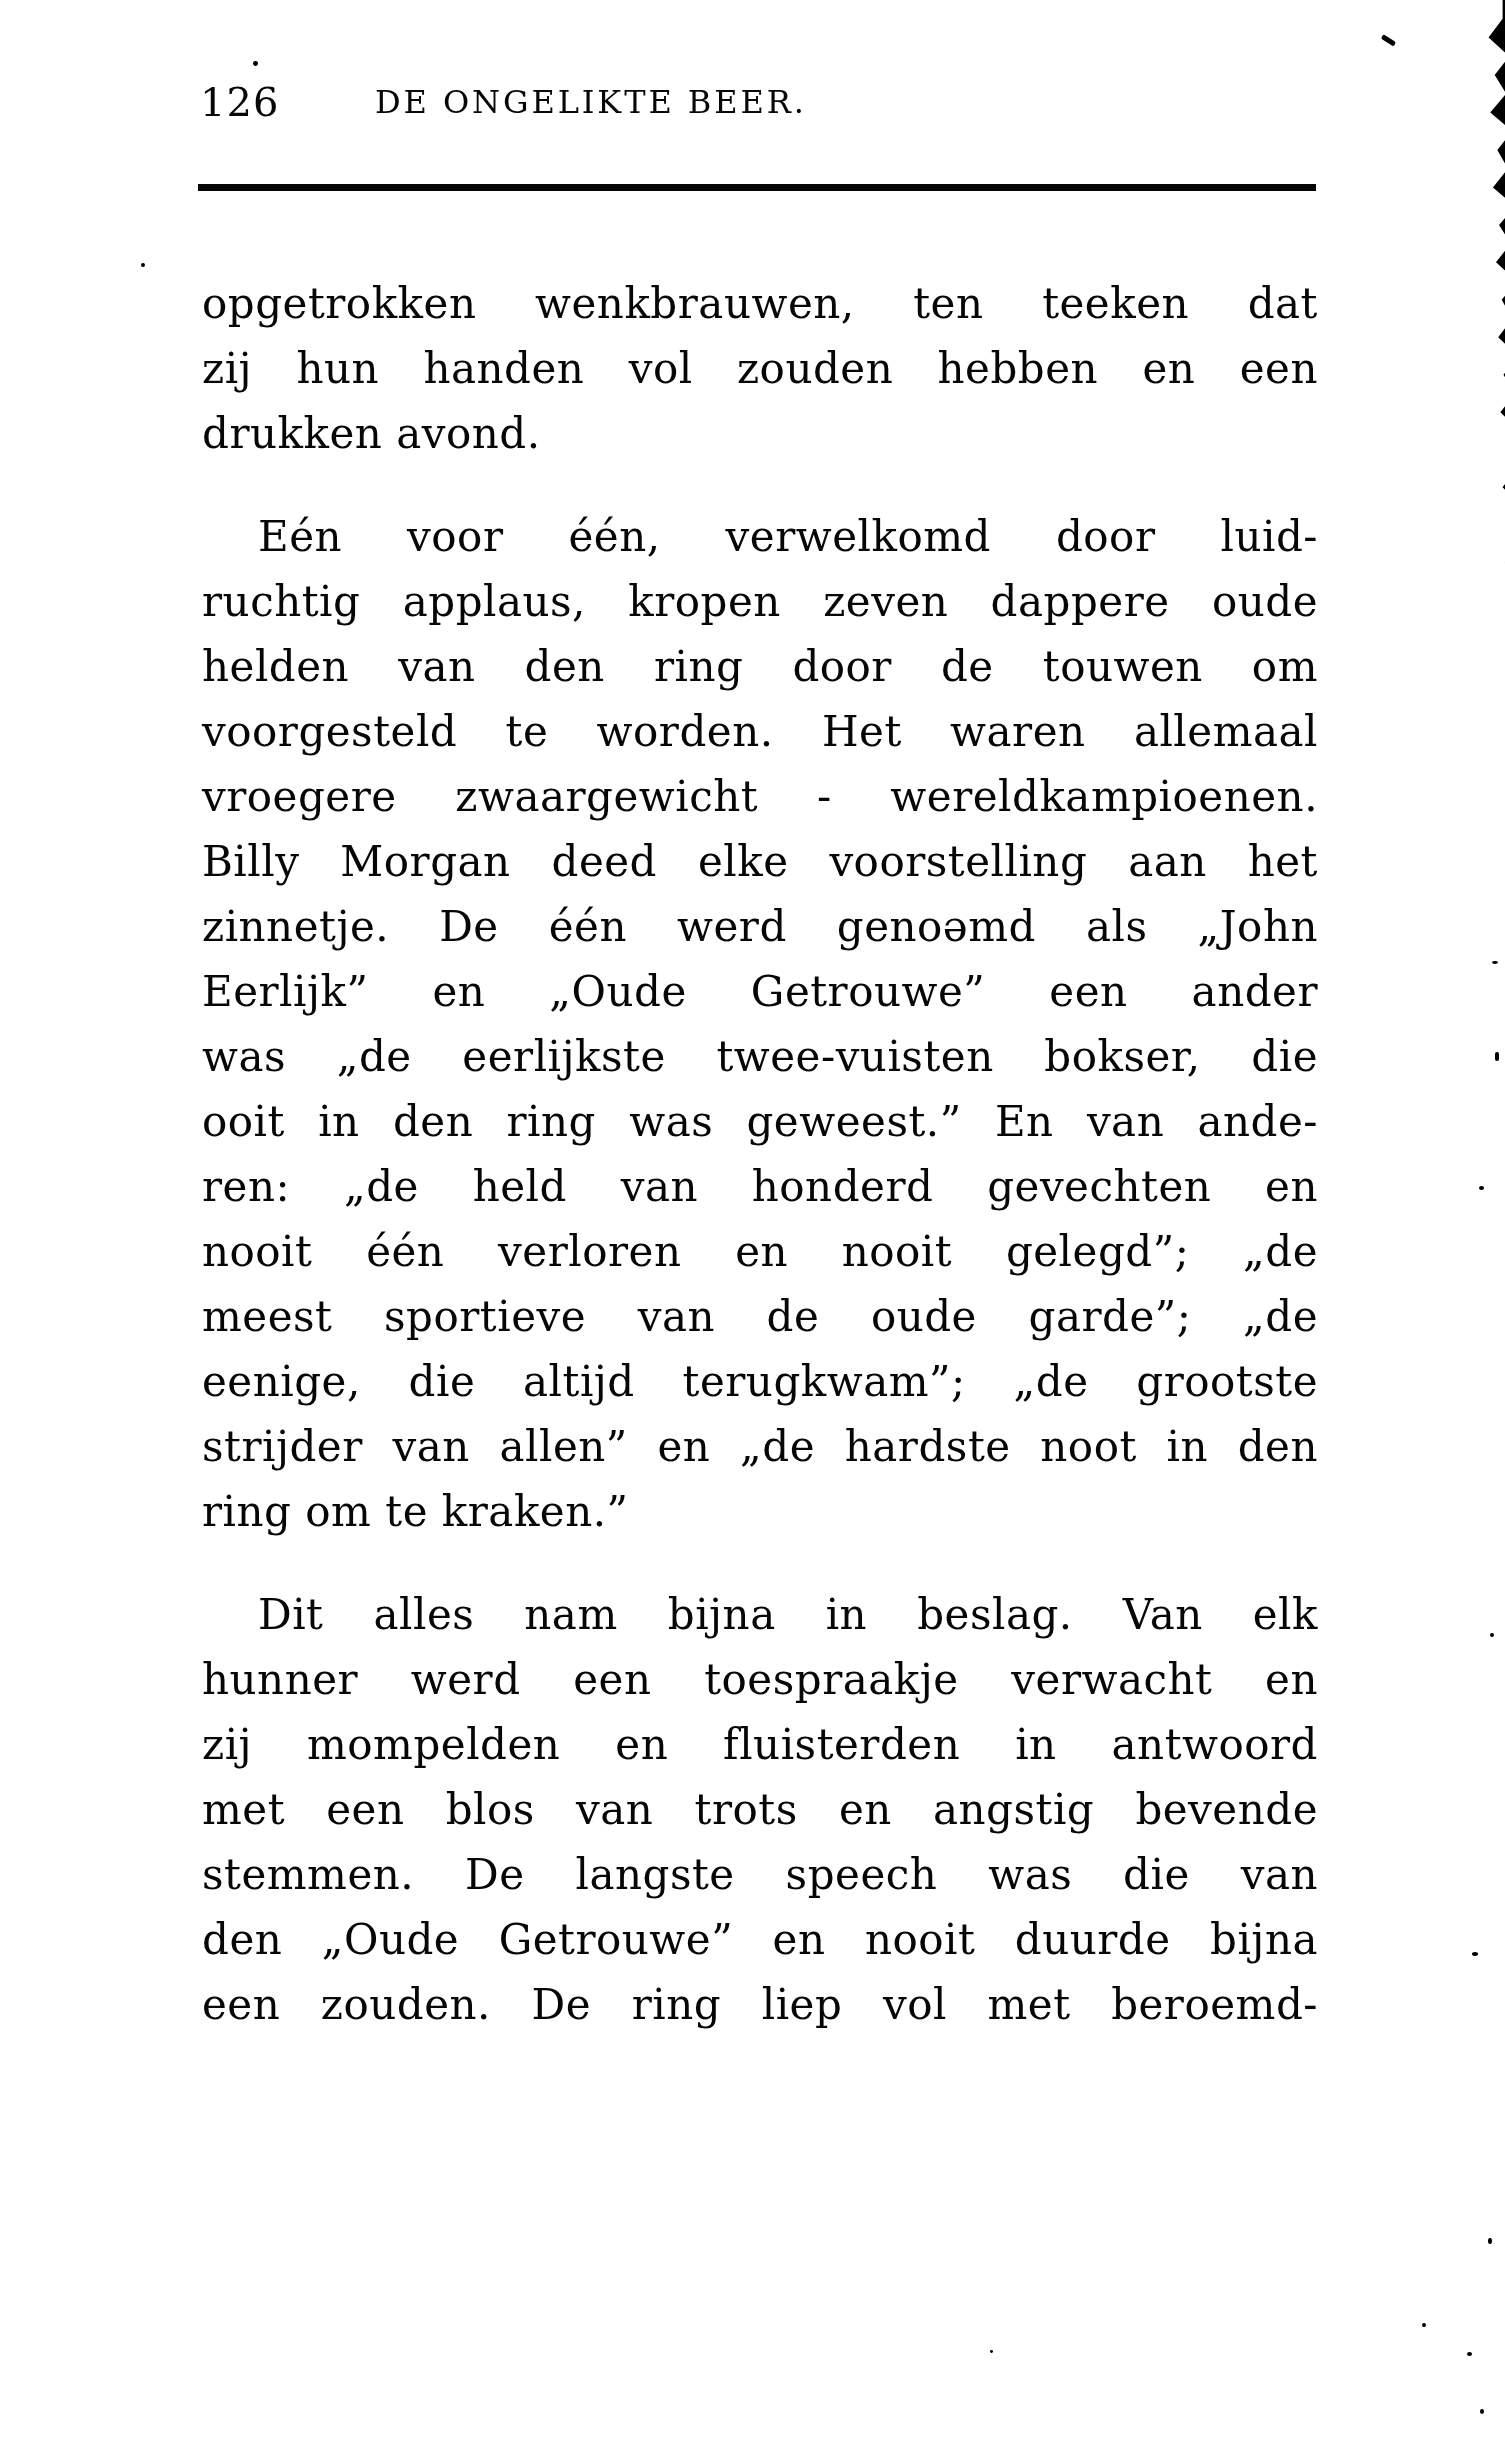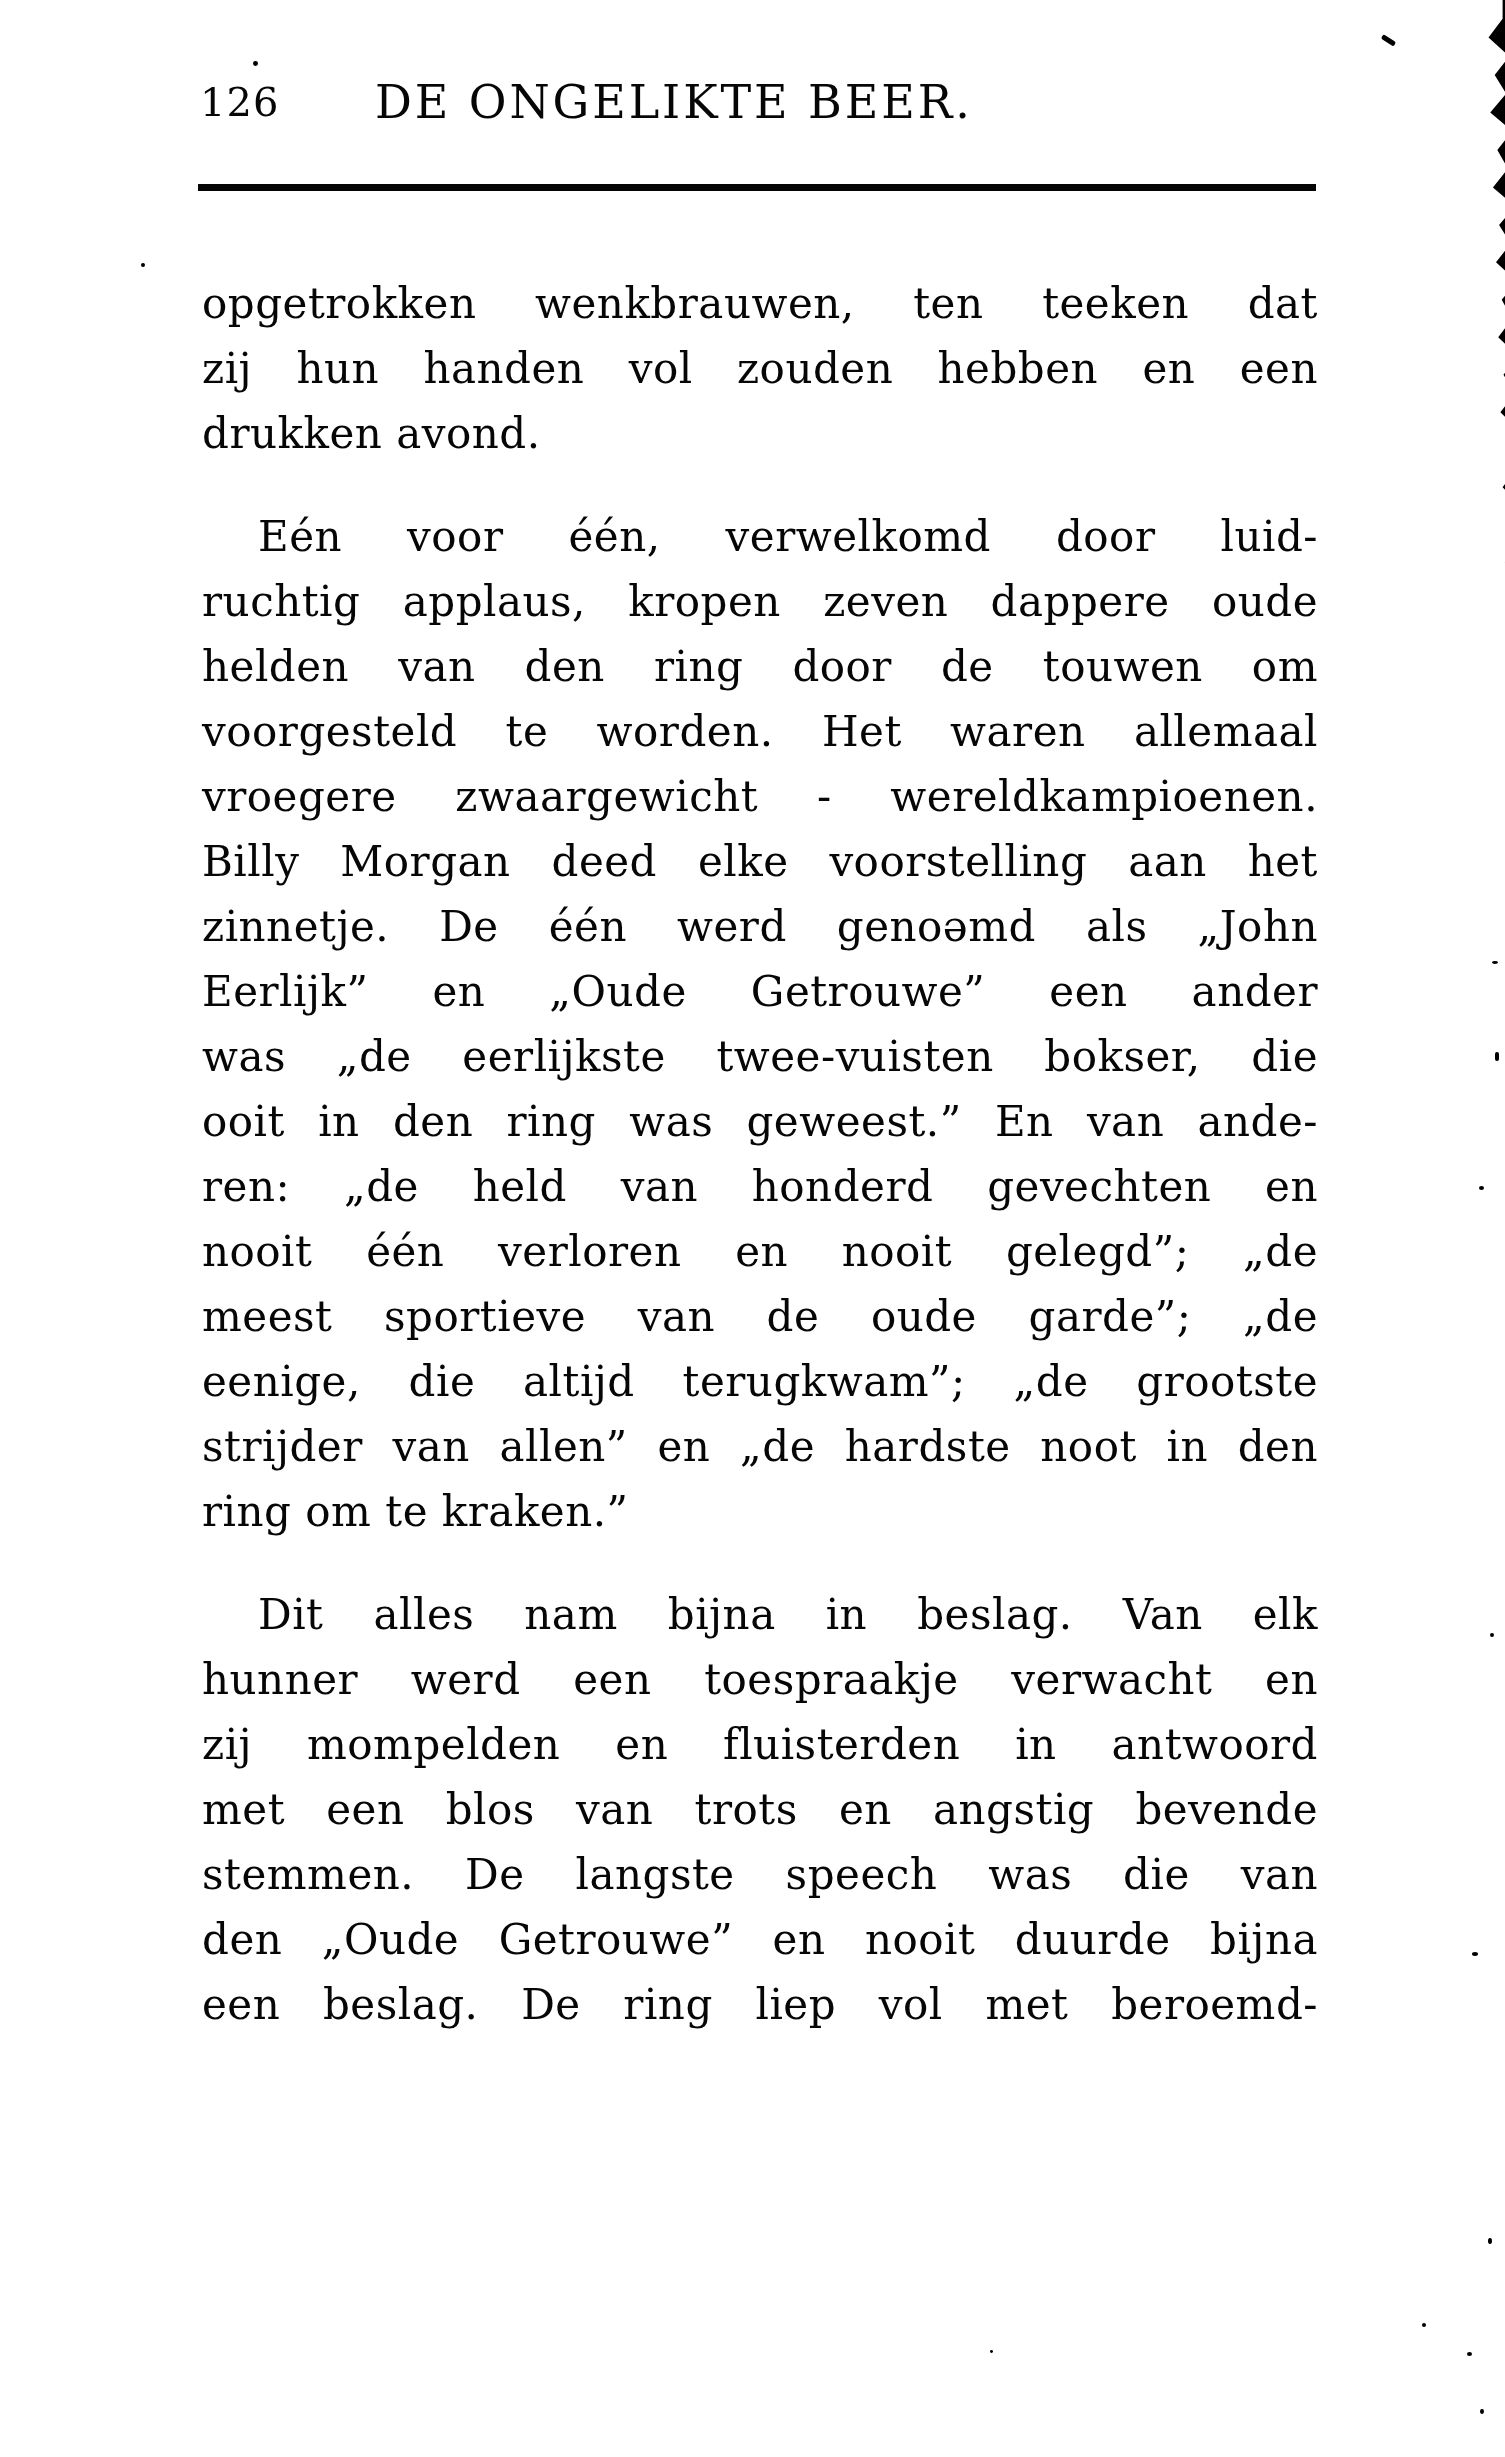--- a/index.html
+++ b/index.html
@@ -19,21 +19,21 @@
     left: 200px;
     top: 79px;
     font-size: 40px;
     line-height: 46px;
     letter-spacing: 1px;
   }
   .running-title {
     position: absolute;
     left: 375px;
     top: 79px;
-    font-size: 46px;
+    font-size: 32px;
     line-height: 46px;
     letter-spacing: 2.9px;
   }
   .header-rule {
     position: absolute;
     left: 198px;
     top: 184px;
     width: 1118px;
     height: 6.7px;
     background: #050505;
@@ -122,21 +122,21 @@
     <div class="line">meest sportieve van de oude garde”; „de</div>
     <div class="line">eenige, die altijd terugkwam”; „de grootste</div>
     <div class="line">strijder van allen” en „de hardste noot in den</div>
     <div class="line noj">ring om te kraken.”</div>
     <div class="line indent">Dit alles nam bijna in beslag. Van elk</div>
     <div class="line">hunner werd een toespraakje verwacht en</div>
     <div class="line">zij mompelden en fluisterden in antwoord</div>
     <div class="line">met een blos van trots en angstig bevende</div>
     <div class="line">stemmen. De langste speech was die van</div>
     <div class="line">den „Oude Getrouwe” en nooit duurde bijna</div>
-    <div class="line">een beslag. De ring liep vol met beroemd-</div>
+    <div class="line">een zouden. De ring liep vol met beroemd-</div>
   </div>
 
   <div class="edge-band"></div>
   <div class="speck s1"></div>
   <div class="speck s2"></div>
   <div class="speck s3"></div>
   <div class="speck s4"></div>
   <div class="speck s5"></div>
   <div class="speck s6"></div>
   <div class="speck s7"></div>

